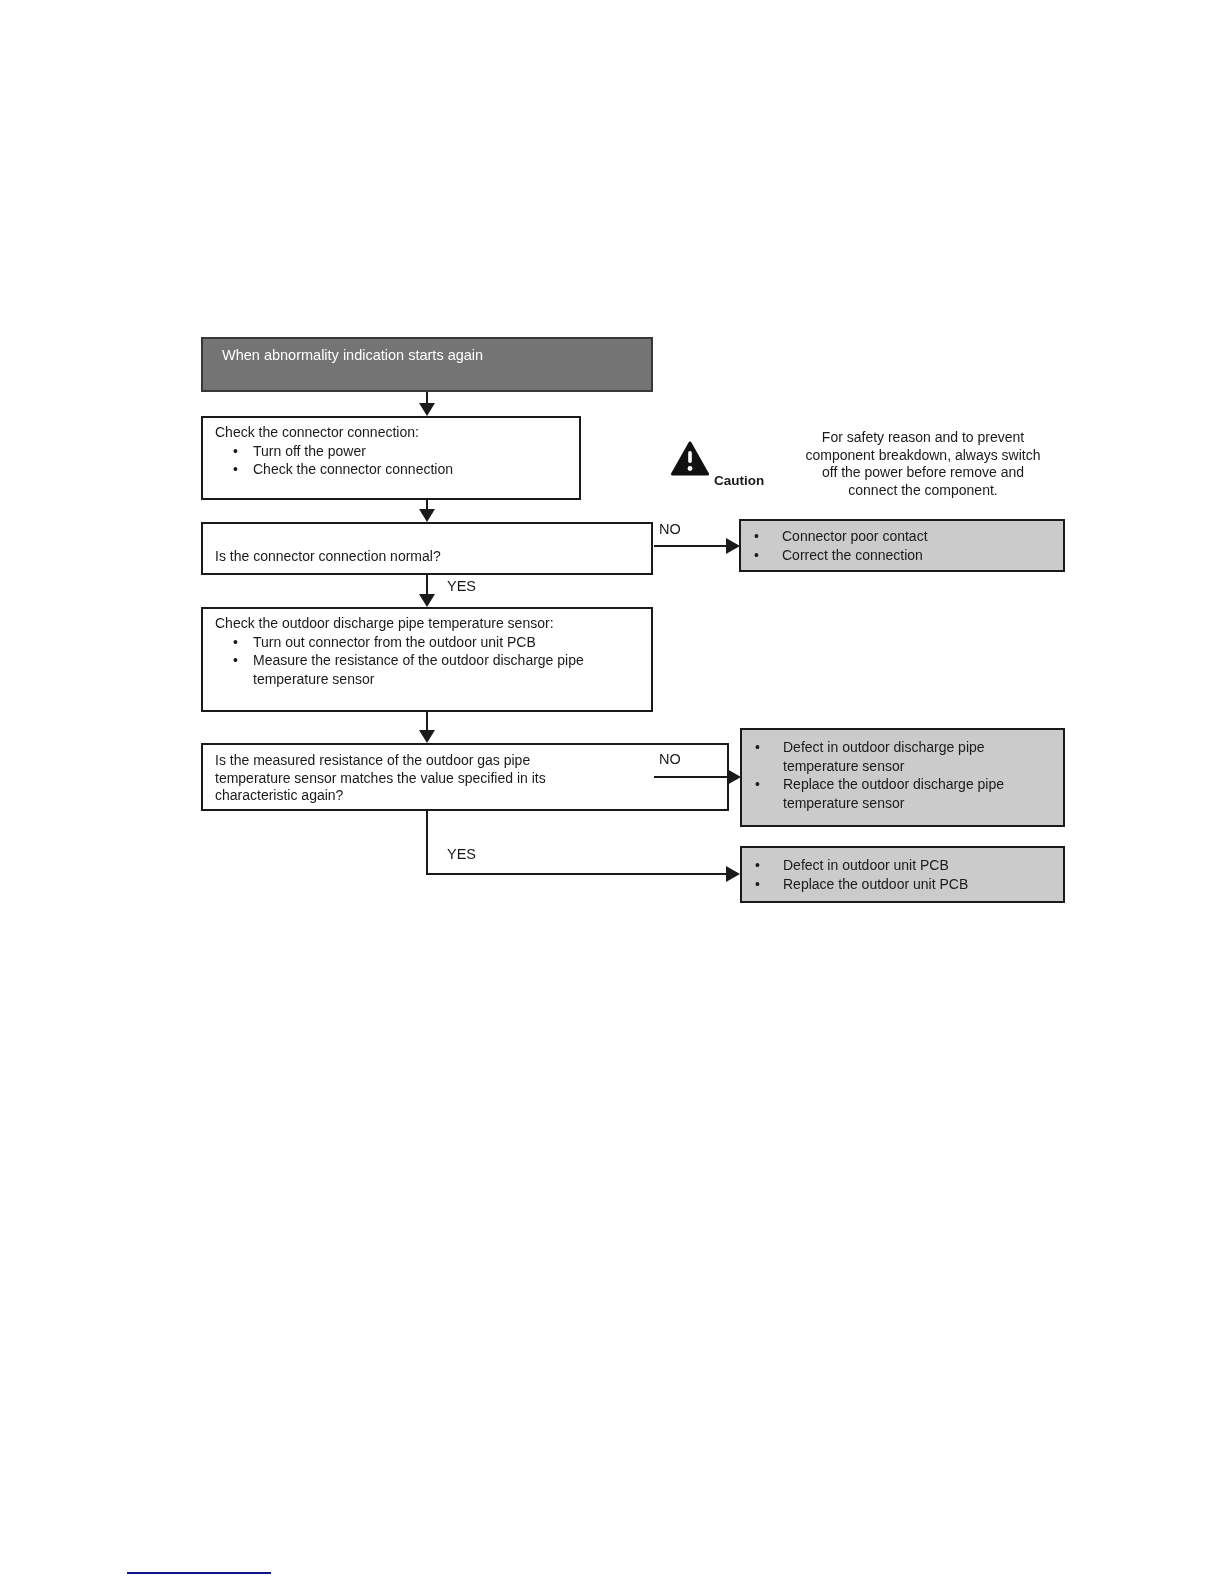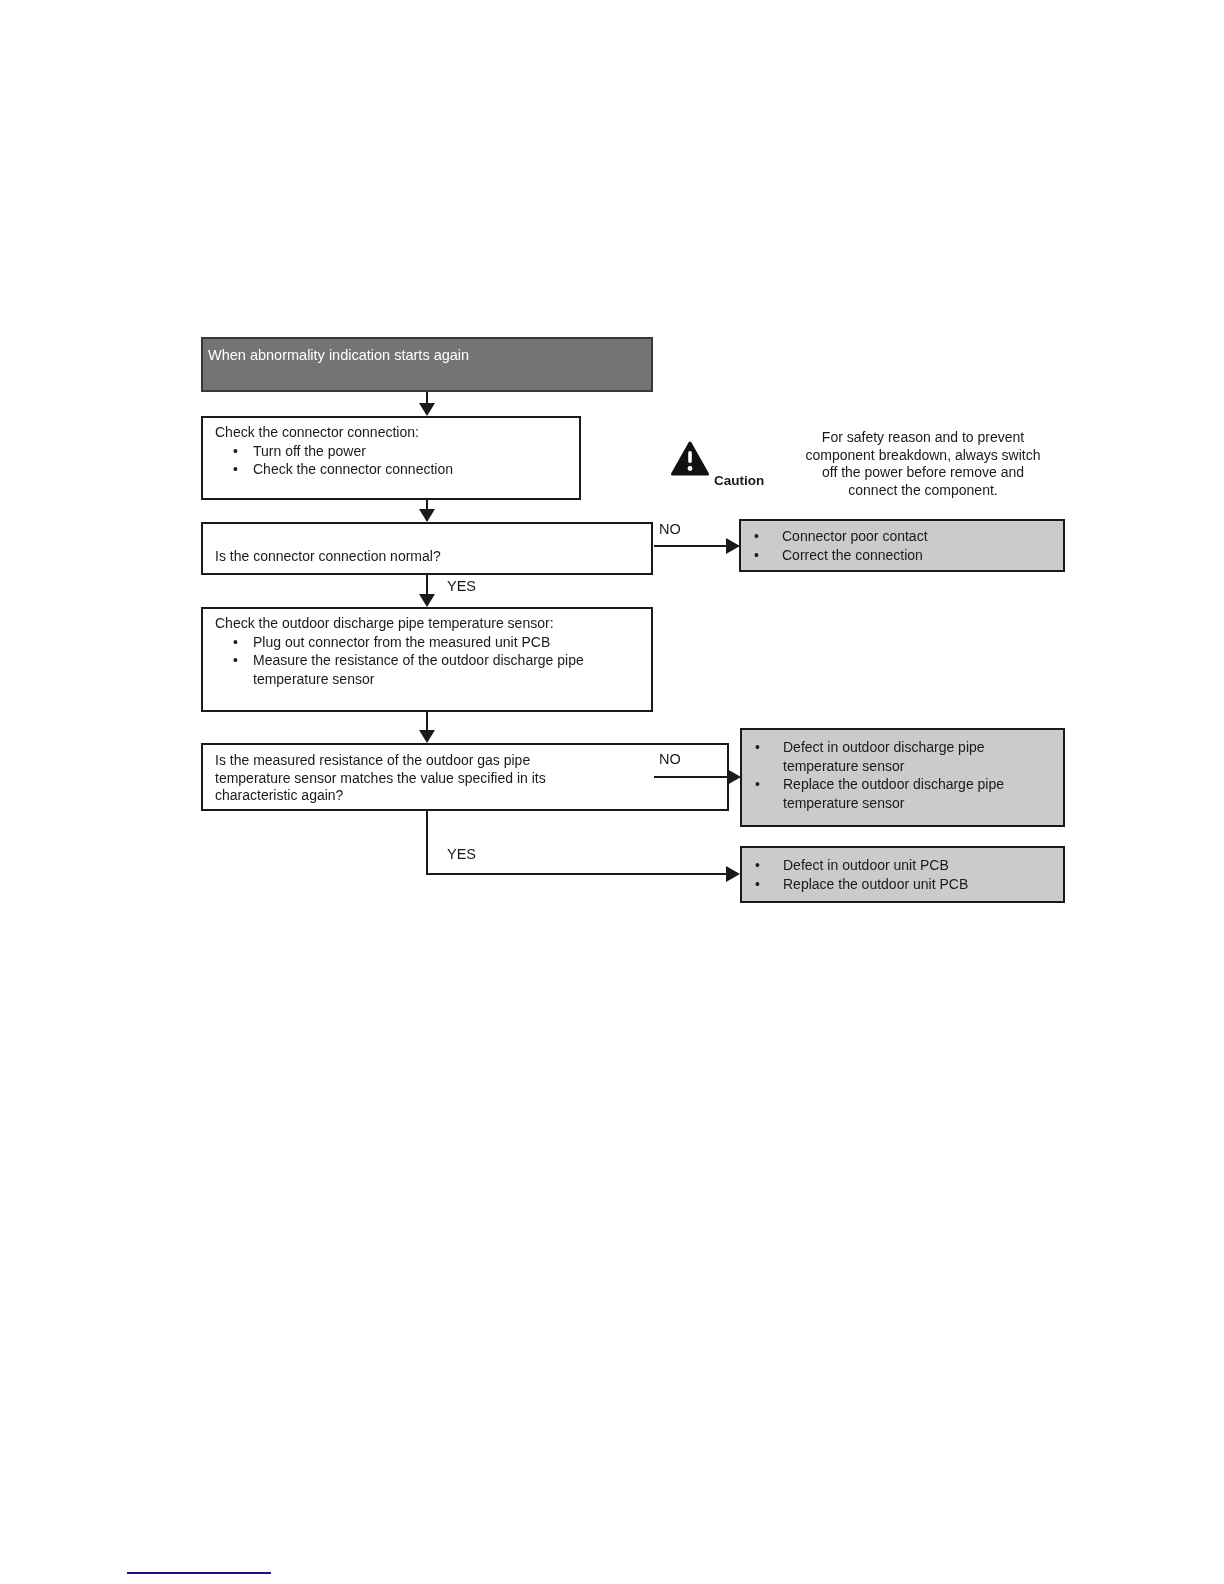--- a/index.html
+++ b/index.html
@@ -15,21 +15,21 @@
     color:#1a1a1a;
   }
   .abs { position:absolute; }
 
   
   .dark-box {
     background:#747474;
     border:2px solid #383838;
     color:#ffffff;
     font-size:14.5px;
-    padding:8px 5px;
+    padding:8px 19px;
     box-sizing:border-box;
   }
   .white-box {
     background:#ffffff;
     border:2px solid #1a1a1a;
     font-size:14px;
     line-height:18.5px;
     padding:5px 12px;
     box-sizing:border-box;
   }
@@ -134,21 +134,21 @@
   </div>
 
   <div class="abs vline" style="left:426px; top:575px; height:21px;"></div>
   <div class="abs arrow-down" style="left:419px; top:594px;"></div>
   <div class="abs branch-label" style="left:447px; top:578px;">YES</div>
 
   <div class="abs white-box" style="left:201px; top:607px; width:452px; height:105px;">
     <div>Check the outdoor discharge pipe temperature sensor:</div>
     <div class="bullet-row">
       <span class="dot">•</span>
-      <span class="btext">Plug out connector from the measured unit PCB</span>
+      <span class="btext">Turn out connector from the outdoor unit PCB</span>
     </div>
     <div class="bullet-row">
       <span class="dot">•</span>
       <span class="btext" style="max-width:360px;">Measure the resistance of the outdoor discharge pipe temperature sensor</span>
     </div>
   </div>
 
   <div class="abs vline" style="left:426px; top:712px; height:20px;"></div>
   <div class="abs arrow-down" style="left:419px; top:730px;"></div>
 

